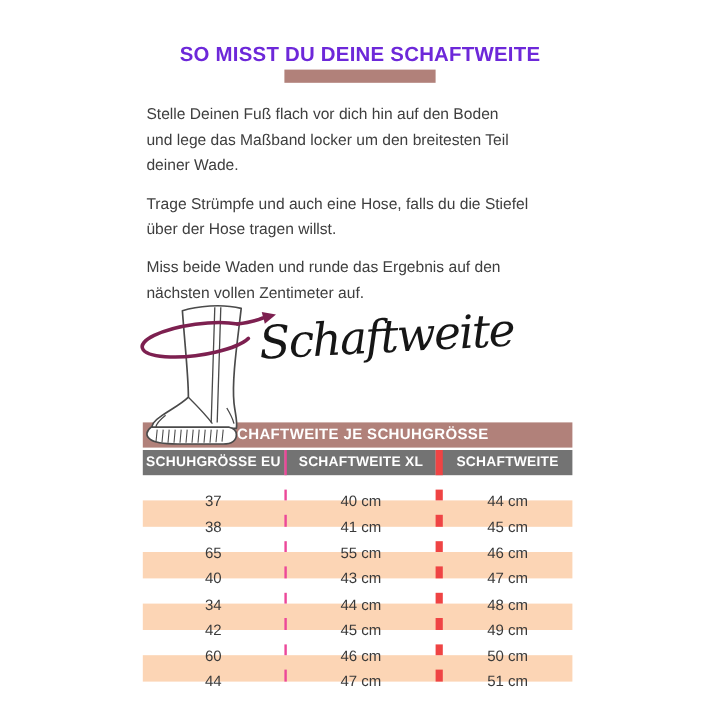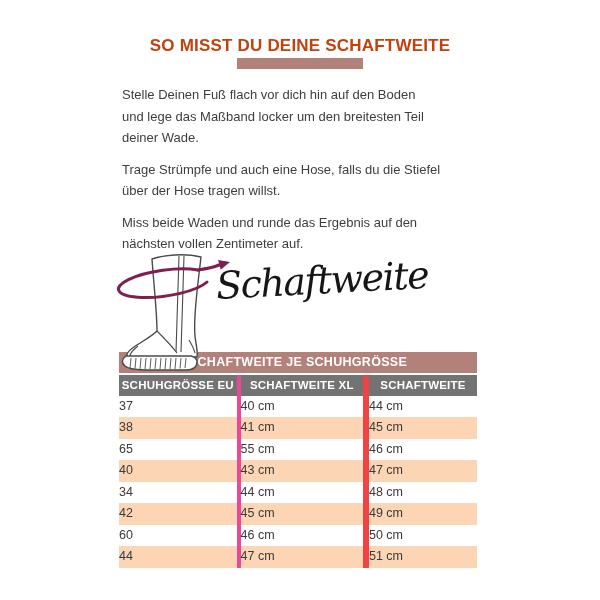--- a/index.html
+++ b/index.html
@@ -4,21 +4,21 @@
 <style>
   * { margin:0; padding:0; box-sizing:border-box; }
   html,body { background:#fff; }
   .page {
     position:relative; width:600px; height:600px; background:#ffffff;
     font-family:"Liberation Sans", sans-serif; overflow:hidden;
   }
   .page-title {
     position:absolute; top:36px; left:0; width:600px;
     text-align:center; font-size:17px; font-weight:700;
-    letter-spacing:0.2px; color:#c2410c;
+    letter-spacing:0.2px; color:#6d28d9;
   }
   .title-underline {
     position:absolute; top:58px; left:237px; width:126px; height:11px;
     background:#b1817a;
   }
   .instructions {
     position:absolute; left:122px; top:84px; width:390px;
     color:#3e3e3e; font-size:13px; line-height:21.5px;
   }
   .instructions p { white-space:pre-line; margin-bottom:10px; }
@@ -43,24 +43,24 @@
     text-align:center;
   }
   .thead { display:flex; height:21px; margin-top:1.5px; }
   .th {
     background:#737373; color:#ffffff; font-weight:700; font-size:11.5px;
     line-height:21px; text-align:center; letter-spacing:0.2px;
   }
   .tr { display:flex; height:21.5px; }
   .tr.alt { background:#fcd5b5; }
   .td {
-    font-size:12.5px; color:#3a3a3a; line-height:21.5px; 
+    font-size:12.5px; color:#3a3a3a; line-height:21.5px; text-align:center;margin-top:12px;
   }
   .c1 { width:123px; }
-  .c2 { width:132px; border-left:4px solid #ec4899; }
+  .c2 { width:132px; border-left:2px solid #ec4899; }
   .c3 { width:119px; border-left:6px solid #ef4444; }
 </style>
 </head>
 <body>
 
 <div class="page">
 
   <h1 class="page-title">SO MISST DU DEINE SCHAFTWEITE</h1>
   <div class="title-underline"></div>
 

